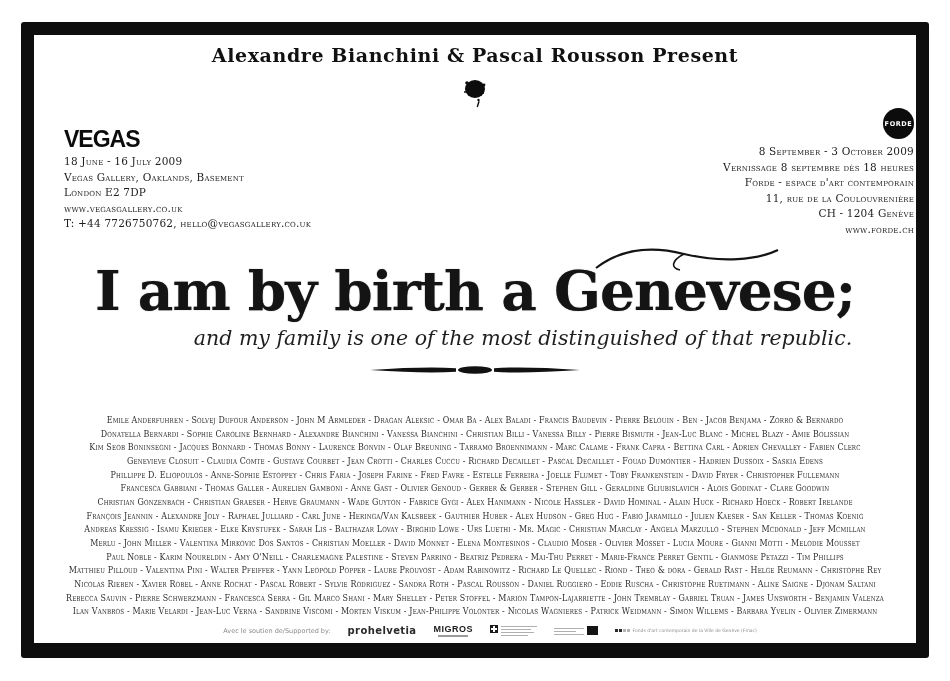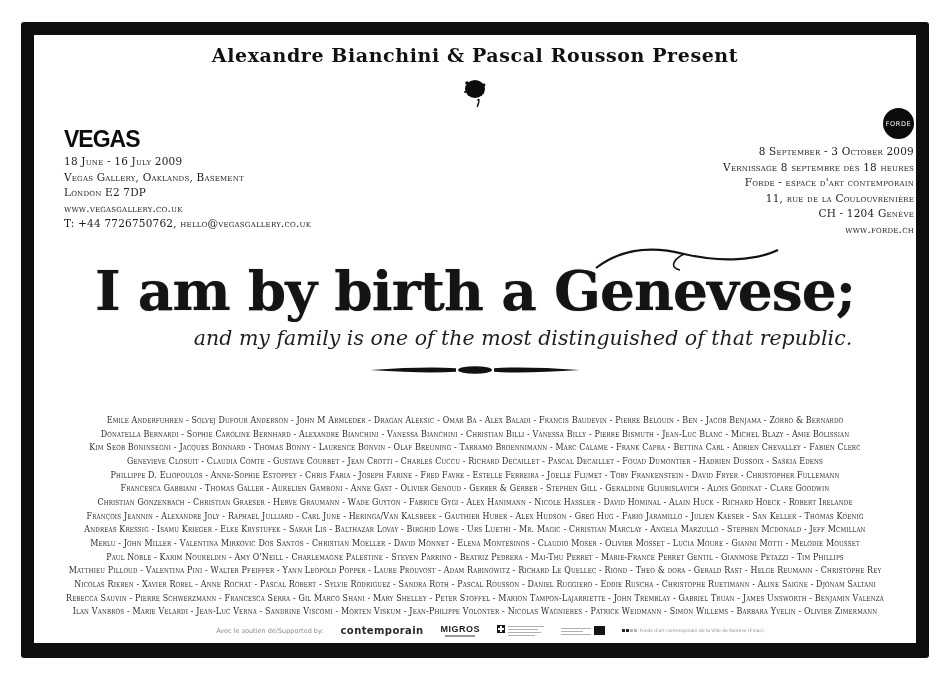--- a/index.html
+++ b/index.html
@@ -16,21 +16,21 @@
   
   .vegas{left:64px;top:124px;text-align:left;}
   .vegas-logo{font-family:"Liberation Sans",sans-serif;font-weight:700;font-size:23px;
               letter-spacing:-1px;color:#0c0c0c;margin-bottom:3px;transform:scaleY(1.08);transform-origin:left top;}
   .addr{font-size:10.5px;line-height:15.6px;font-variant:small-caps;letter-spacing:.2px;color:#1c1c1c;}
 
   
   .forde{right:36px;top:108px;display:flex;flex-direction:column;align-items:flex-end;}
   .forde-circle{width:31px;height:31px;border-radius:50%;background:#0c0c0c;color:#fff;
                 display:flex;align-items:center;justify-content:center;margin-bottom:5px;
-                font-family:"DejaVu Sans",sans-serif;font-size:6.5px;font-weight:400;letter-spacing:.6px;}
+                font-family:"DejaVu Sans",sans-serif;font-size:6.5px;font-weight:700;letter-spacing:.6px;}
   .addr-r{text-align:left;}
 
   
   .title{top:258px;left:0;width:100%;text-align:center;font-weight:700;font-size:55px;
          letter-spacing:-1px;color:#141414;text-shadow:0 0 1px rgba(0,0,0,.55);}
   .flourish{top:246px;left:592px;}
   .subtitle{top:326px;left:0;width:100%;text-align:center;font-style:italic;font-size:20.5px;color:#1f1f1f;padding-left:48px;}
   .divider{top:361px;left:50%;margin-left:-105px;}
 
   
@@ -133,21 +133,21 @@
     <div class="artist-line">Merlu - John Miller  - Valentina Mirkovic Dos Santos - Christian Moeller - David Monnet - Elena Montesinos - Claudio Moser - Olivier Mosset - Lucia Moure - Gianni Motti - Melodie Mousset</div>
     <div class="artist-line">Paul Noble  - Karim Noureldin - Amy O'Neill - Charlemagne Palestine - Steven Parrino - Beatriz Pedrera - Mai-Thu Perret - Marie-France Perret Gentil - Gianmose Petazzi - Tim Phillips</div>
     <div class="artist-line">Matthieu Pilloud - Valentina Pini - Walter Pfeiffer - Yann Leopold Popper - Laure Prouvost - Adam Rabinowitz - Richard Le Quellec - Riond - Theo &amp; dora - Gerald Rast - Helge Reumann - Christophe Rey</div>
     <div class="artist-line">Nicolas Rieben - Xavier Robel - Anne Rochat - Pascal Robert - Sylvie Rodriguez - Sandra Roth - Pascal Rousson - Daniel Ruggiero - Eddie Ruscha - Christophe Ruetimann - Aline Saigne - Djonam Saltani</div>
     <div class="artist-line">Rebecca Sauvin - Pierre Schwerzmann - Francesca Serra - Gil Marco Shani - Mary Shelley - Peter Stoffel - Marion Tampon-Lajarriette - John Tremblay - Gabriel Truan - James Unsworth - Benjamin Valenza</div>
     <div class="artist-line">Ilan Vanbros - Marie Velardi - Jean-Luc Verna - Sandrine Viscomi - Morten Viskum - Jean-Philippe Volonter - Nicolas Wagnieres - Patrick Weidmann - Simon Willems - Barbara Yvelin - Olivier Zimermann</div>
   </div>
 
   <div class="abs supporters">
     <span class="sup-label">Avec le soutien de/Supported by:</span>
-    <span class="prohelvetia">contemporain</span>
+    <span class="prohelvetia">prohelvetia</span>
     <span class="migros">
       <span class="migros-word">MIGROS</span>
       <span class="migros-bar"></span>
     </span>
     <span class="swiss">
       <span class="swiss-flag"></span>
       <span class="hairlines">
         <span class="hairline" style="width:36px"></span>
         <span class="hairline" style="width:30px"></span>
         <span class="hairline" style="width:33px"></span>

